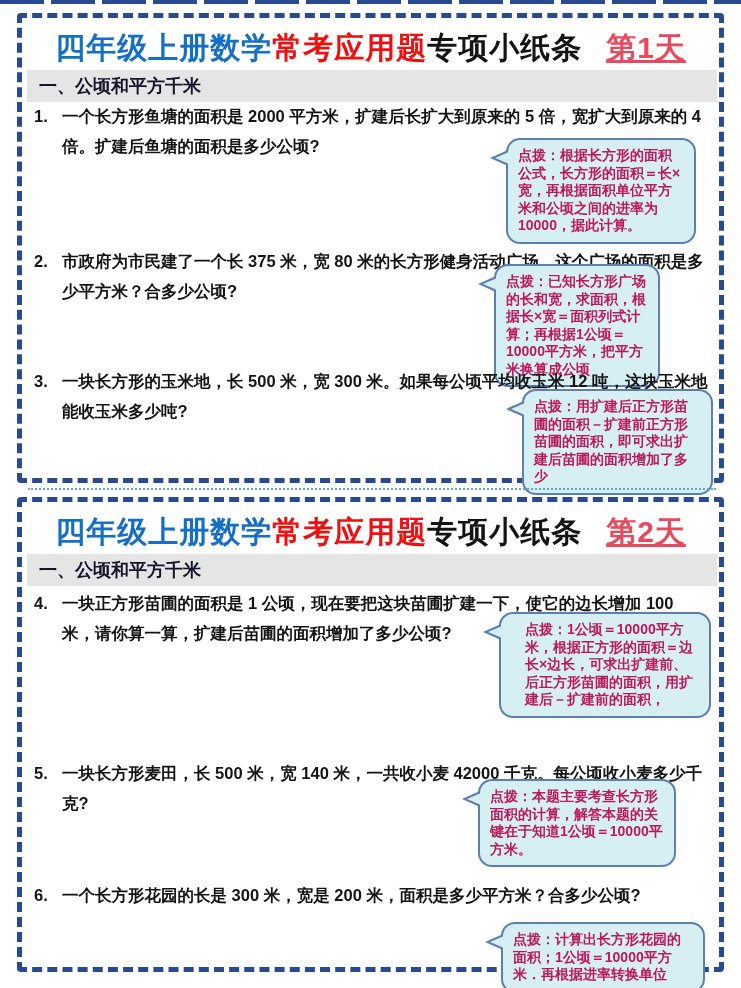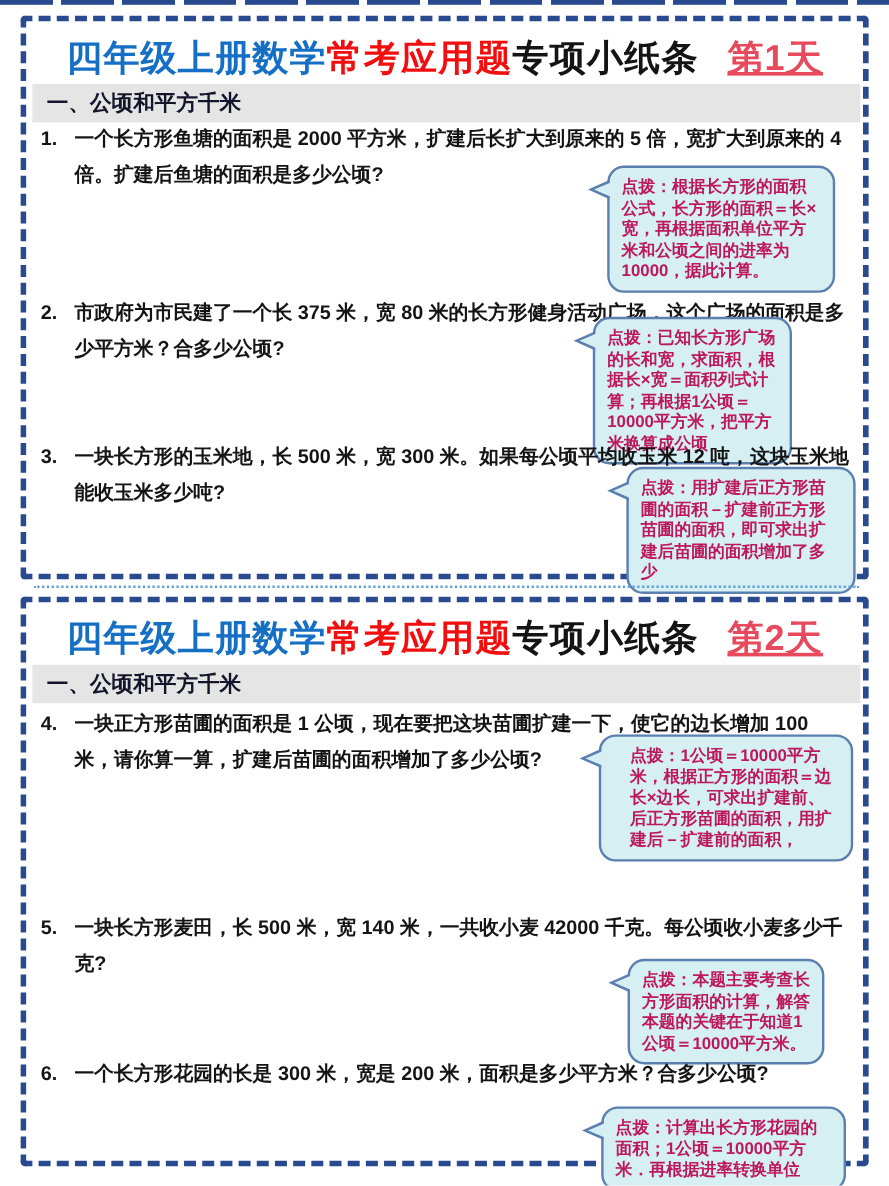--- a/index.html
+++ b/index.html
@@ -107,21 +107,21 @@
     <span class="ptxt">一块正方形苗圃的面积是 1 公顷，现在要把这块苗圃扩建一下，使它的边长增加 100 米，请你算一算，扩建后苗圃的面积增加了多少公顷?</span>
   </div>
   <div class="bubble" style="left:477px;top:110px;width:212px;padding-left:24px;">
     <span class="hlabel">点拨：</span><span class="htext">1公顷＝10000平方米，根据正方形的面积＝边长×边长，可求出扩建前、后正方形苗圃的面积，用扩建后－扩建前的面积，</span>
   </div>
 
   <div class="problem" style="top:256px;">
     <span class="pnum">5.</span>
     <span class="ptxt">一块长方形麦田，长 500 米，宽 140 米，一共收小麦 42000 千克。每公顷收小麦多少千克?</span>
   </div>
-  <div class="bubble" style="left:501px;top:277px;width:164px;margin-top:20px;">
+  <div class="bubble" style="left:456px;top:277px;width:198px;">
     <span class="hlabel">点拨：</span><span class="htext">本题主要考查长方形面积的计算，解答本题的关键在于知道1公顷＝10000平方米。</span>
   </div>
 
   <div class="problem" style="top:378px;">
     <span class="pnum">6.</span>
     <span class="ptxt">一个长方形花园的长是 300 米，宽是 200 米，面积是多少平方米？合多少公顷?</span>
   </div>
   <div class="bubble" style="left:479px;top:404px;width:204px;margin-top:16px;">
     <span class="hlabel">点拨：</span><span class="htext">计算出长方形花园的面积；1公顷＝10000平方米．再根据进率转换单位</span>
   </div>

